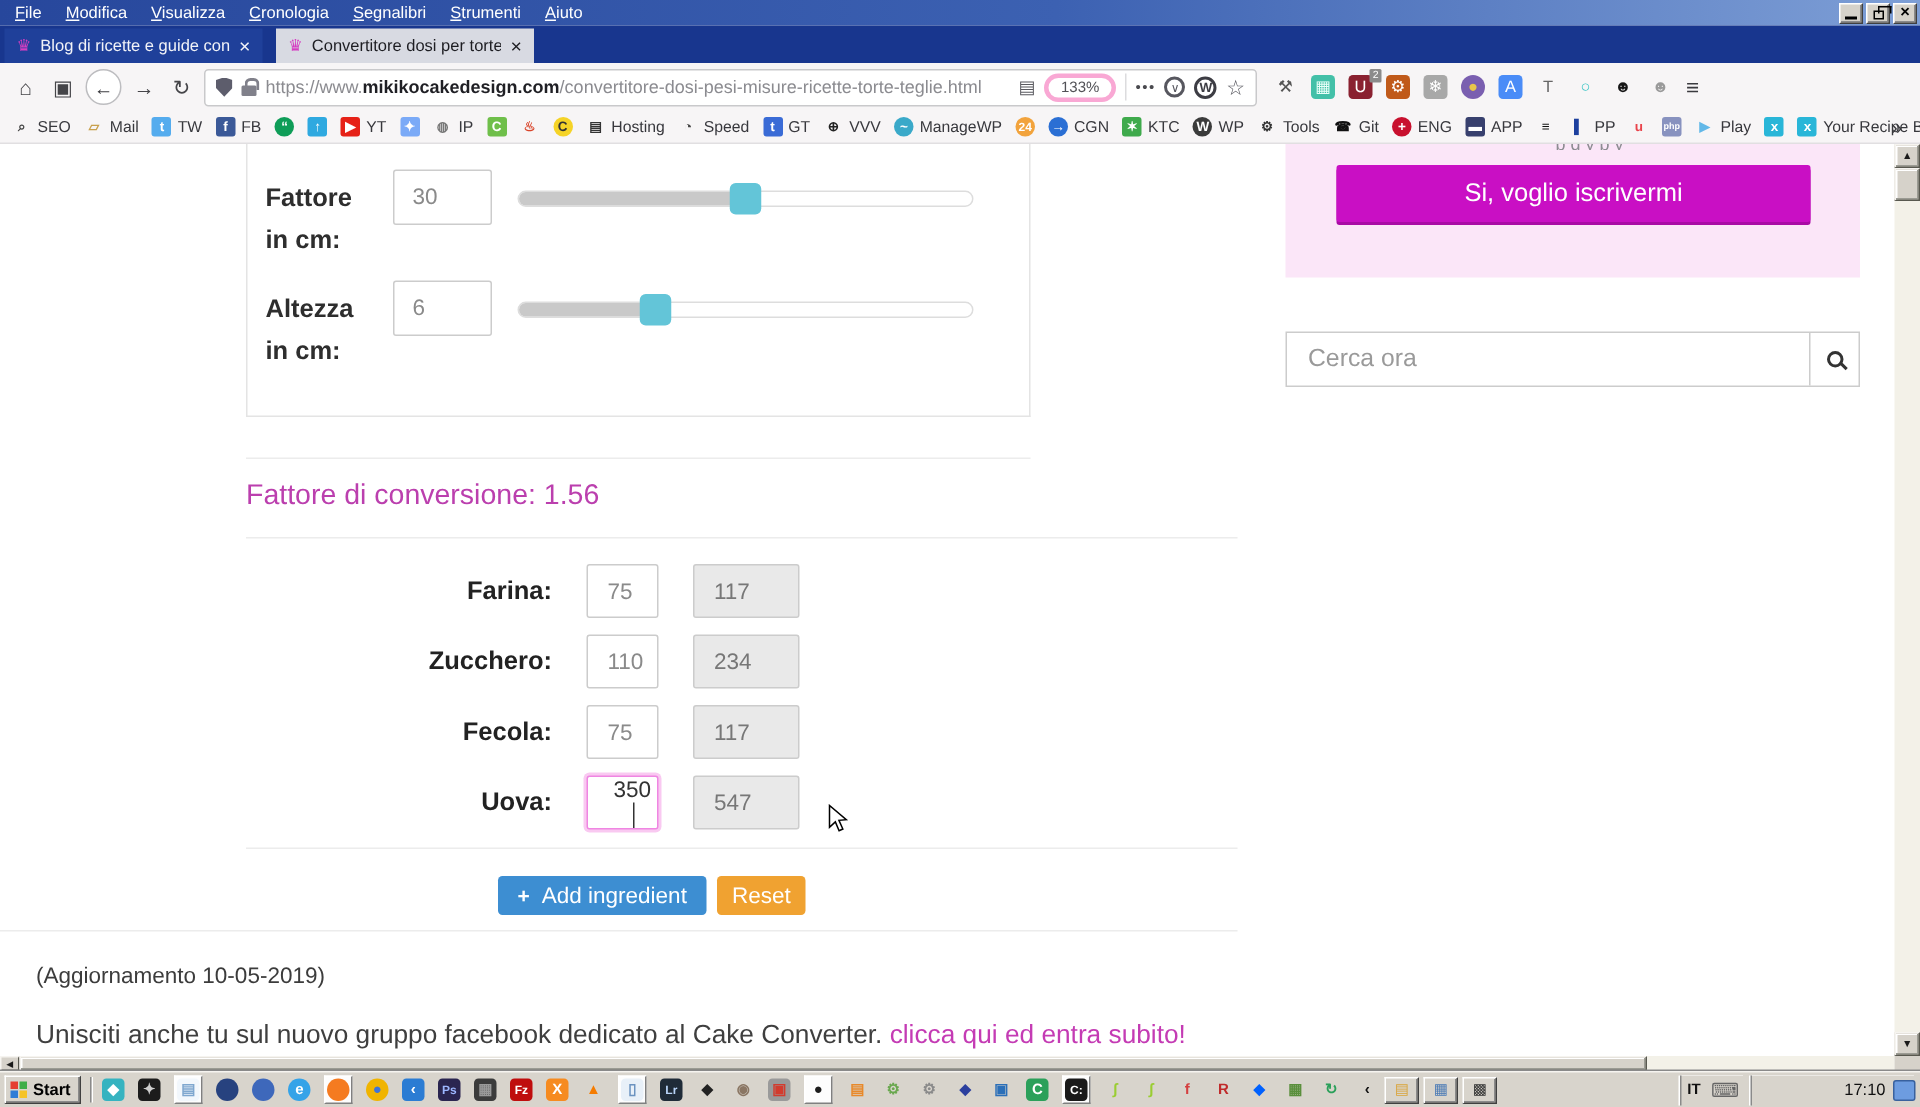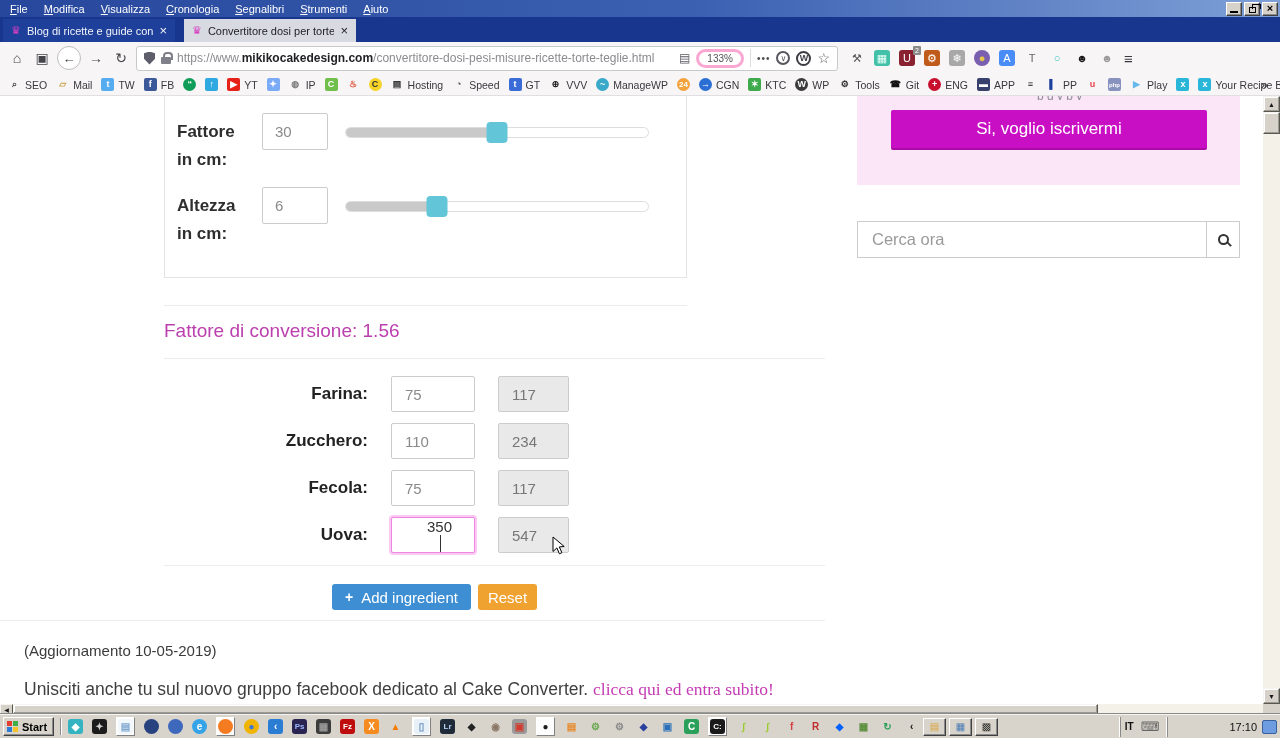--- a/index.html
+++ b/index.html
@@ -86,35 +86,35 @@
   .slider{position:absolute;left:180px;width:304px;height:11px;border:1px solid #ddd;
     border-radius:6px;background:#fff;}
   .slider .fill{height:100%;background:#c9c9c9;border-radius:6px 0 0 6px;}
   .slider .handle{position:absolute;top:-6px;width:21px;height:21px;border-radius:4px;
     background:var(--teal);transform:translateX(-50%);}
   .hr{position:absolute;height:1px;background:#ececec;}
   .factor{position:absolute;left:164px;top:224px;font-size:19px;color:var(--factor);}
   .ingredients{position:absolute;left:164px;top:280px;width:560px;}
   .ing-row{display:flex;align-items:center;height:36px;margin-bottom:11px;}
   .ing-label{width:204px;text-align:right;font-size:17px;font-weight:bold;color:#222;margin-right:23px;}
-  .cellin{width:84px;height:36px;border:1px solid #ccc;border-radius:2px;background:#fff;
+  .cellin{width:48px;height:36px;border:1px solid #ccc;border-radius:2px;background:#fff;
     font-size:15px;color:#8a8a8a;display:flex;align-items:center;padding-left:13px;}
   .cellout{width:71px;height:36px;border:1px solid #ccc;border-radius:2px;background:#e9e9e9;
     font-size:15px;color:#777;display:flex;align-items:center;padding-left:13px;margin-left:23px;}
   .ing-row.focused .cellin{border-color:#ef86e2;box-shadow:0 0 0 2px #f9c9f1;color:#333;flex-direction:column;}
   .caret{width:1px;height:17px;background:#333;margin-left:1px;}
   .btnrow{position:absolute;left:332px;top:488px;display:flex;gap:7px;}
   .btn-add{background:var(--blue-btn);color:#fff;font-size:15px;border-radius:3px;
     padding:3px 13px;display:flex;align-items:center;gap:8px;height:26px;}
   .btn-add .plus{font-weight:bold;font-size:14px;}
   .btn-reset{background:var(--orange-btn);color:#fff;font-size:15px;border-radius:3px;
     padding:3px 10px;display:flex;align-items:center;height:26px;}
   .update{position:absolute;left:24px;top:546px;font-size:15px;color:#3c3c3c;}
   .cta{position:absolute;left:24px;top:583px;font-size:17.5px;color:#3f3f3f;white-space:nowrap;}
-  .cta .link{color:var(--link);font-family:Liberation Serif, serif;}
+  .cta .link{color:var(--link);}
 
   
   .newsletter{position:absolute;left:857px;top:0;width:383px;height:89px;background:var(--pink-panel);}
   .cutmarks{position:absolute;top:0;left:180px;width:160px;height:4px;overflow:hidden;color:#8d8d92;
     font-size:12px;line-height:0;}
   .btn-subscribe{position:absolute;left:34px;top:14px;width:316px;height:38px;background:var(--magenta);
     color:#fff;font-size:17px;display:flex;align-items:center;justify-content:center;border-radius:2px;
     box-shadow:0 2px 0 #a90ba5;}
   .searchbox{position:absolute;left:857px;top:125px;width:383px;height:37px;background:#fff;
     border:1px solid #ccc;display:flex;}

